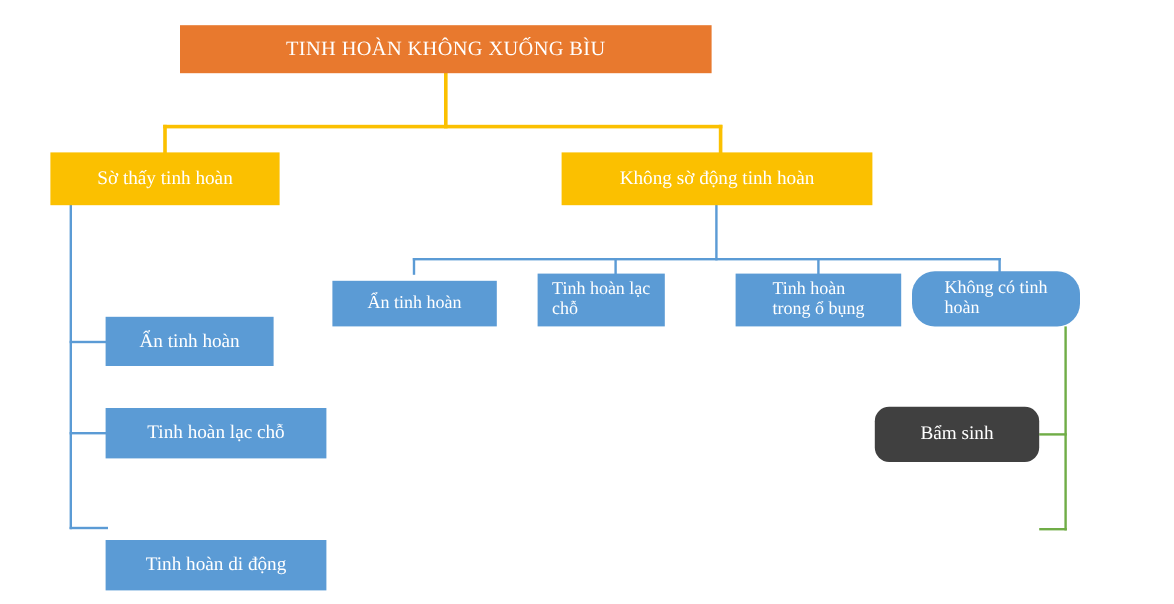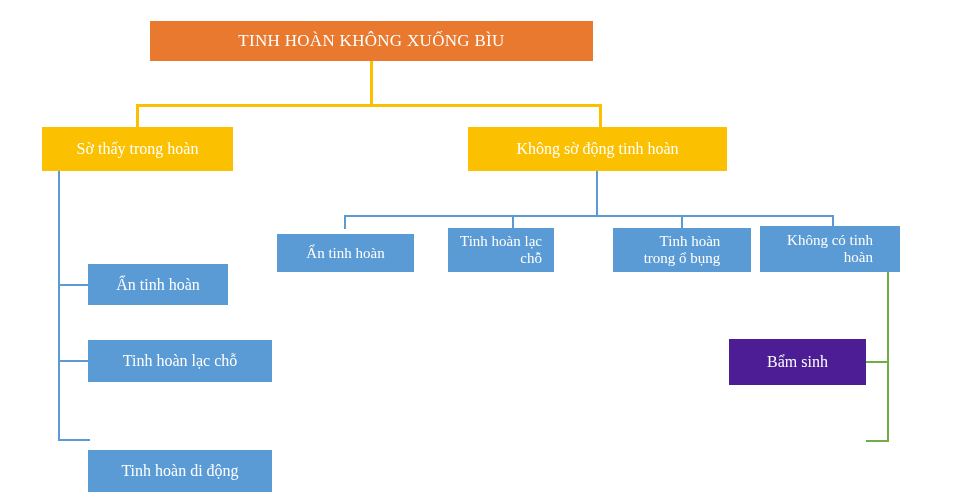--- a/index.html
+++ b/index.html
@@ -17,31 +17,31 @@
     height: 503px;
     background: #ffffff;
     overflow: hidden;
   }
   .node {
     position: absolute;
     box-sizing: border-box;
     display: flex;
     align-items: center;
     justify-content: center;
-    text-align: right;
+    text-align: left;
     color: #ffffff;
     line-height: 1.12;
     padding: 2px 6px;
     z-index: 5;
     white-space: pre-line;
   }
   .node.orange { background: #E8792E; }
   .node.yellow { background: #FBC000; }
   .node.blue   { background: #5B9BD5; }
-  .node.green  { background: #4c1d95; }
+  .node.green  { background: #404040; border-radius: 12px; }
 
   .title-node {
     font-size: 17px;
     letter-spacing: 0.3px;
     font-variant: small-caps;
     text-transform: uppercase;
   }
   .lvl2-node { font-size: 16px; }
   .lvl3-node { font-size: 15px; }
   .leaf-node { font-size: 16px; }
@@ -80,37 +80,37 @@
   <div class="conn vthin c-blue" style="left:512px; top:215px; height:14px;"></div>
   <div class="conn vthin c-blue" style="left:681px; top:215px; height:14px;"></div>
   <div class="conn vthin c-blue" style="left:832px; top:215px; height:14px;"></div>
 
   <div class="conn vthin c-green" style="left:887px; top:272px; height:170px;"></div>
   <div class="conn hthin c-green" style="left:866px; top:361px; width:23px;"></div>
   <div class="conn hthin c-green" style="left:866px; top:440px; width:23px;"></div>
 
   <div class="node orange title-node" style="left:150px; top:21px; width:443px; height:40px;">TINH HOÀN KHÔNG XUỐNG BÌU</div>
 
-  <div class="node yellow lvl2-node" style="left:42px; top:127px; width:191px; height:44px;">Sờ thấy trong hoàn</div>
+  <div class="node yellow lvl2-node" style="left:42px; top:127px; width:191px; height:44px;">Sờ thấy tinh hoàn</div>
 
   <div class="node yellow lvl2-node" style="left:468px; top:127px; width:259px; height:44px;">Không sờ động tinh hoàn</div>
 
   <div class="node blue leaf-node" style="left:88px; top:264px; width:140px; height:41px;">Ẩn tinh hoàn</div>
 
   <div class="node blue leaf-node" style="left:88px; top:340px; width:184px; height:42px;">Tinh hoàn lạc chỗ</div>
 
   <div class="node blue leaf-node" style="left:88px; top:418px; width:184px; height:42px;margin-top:32px;">Tinh hoàn di động</div>
 
   <div class="node blue lvl3-node" style="left:277px; top:234px; width:137px; height:38px;">Ẩn tinh hoàn</div>
 
   <div class="node blue lvl3-node" style="left:448px; top:228px; width:106px; height:44px;">Tinh hoàn lạc
 chỗ</div>
 
   <div class="node blue lvl3-node" style="left:613px; top:228px; width:138px; height:44px;">Tinh hoàn
 trong ổ bụng</div>
 
-  <div class="node blue lvl3-node" style="left:760px; top:226px; width:140px; height:46px;">Không có tinh
+  <div class="node blue lvl3-node" style="left:760px; top:226px; width:140px; height:46px;border-radius:19px;">Không có tinh
 hoàn</div>
 
   <div class="node green green-node" style="left:729px; top:339px; width:137px; height:46px;">Bẩm sinh</div>
 
 
 </div>
 
 </body></html>

